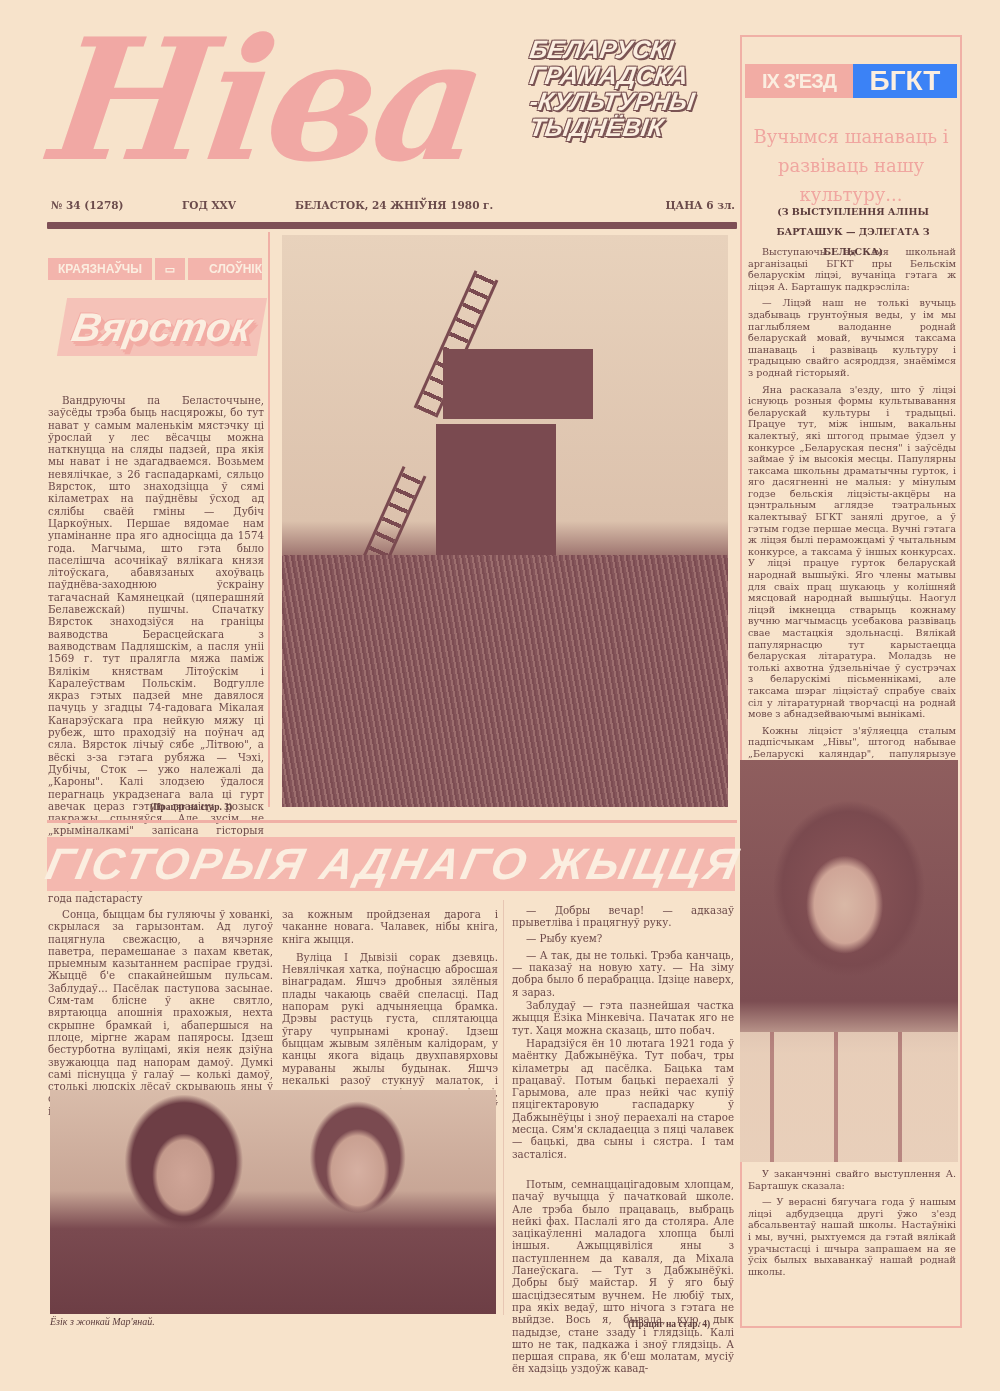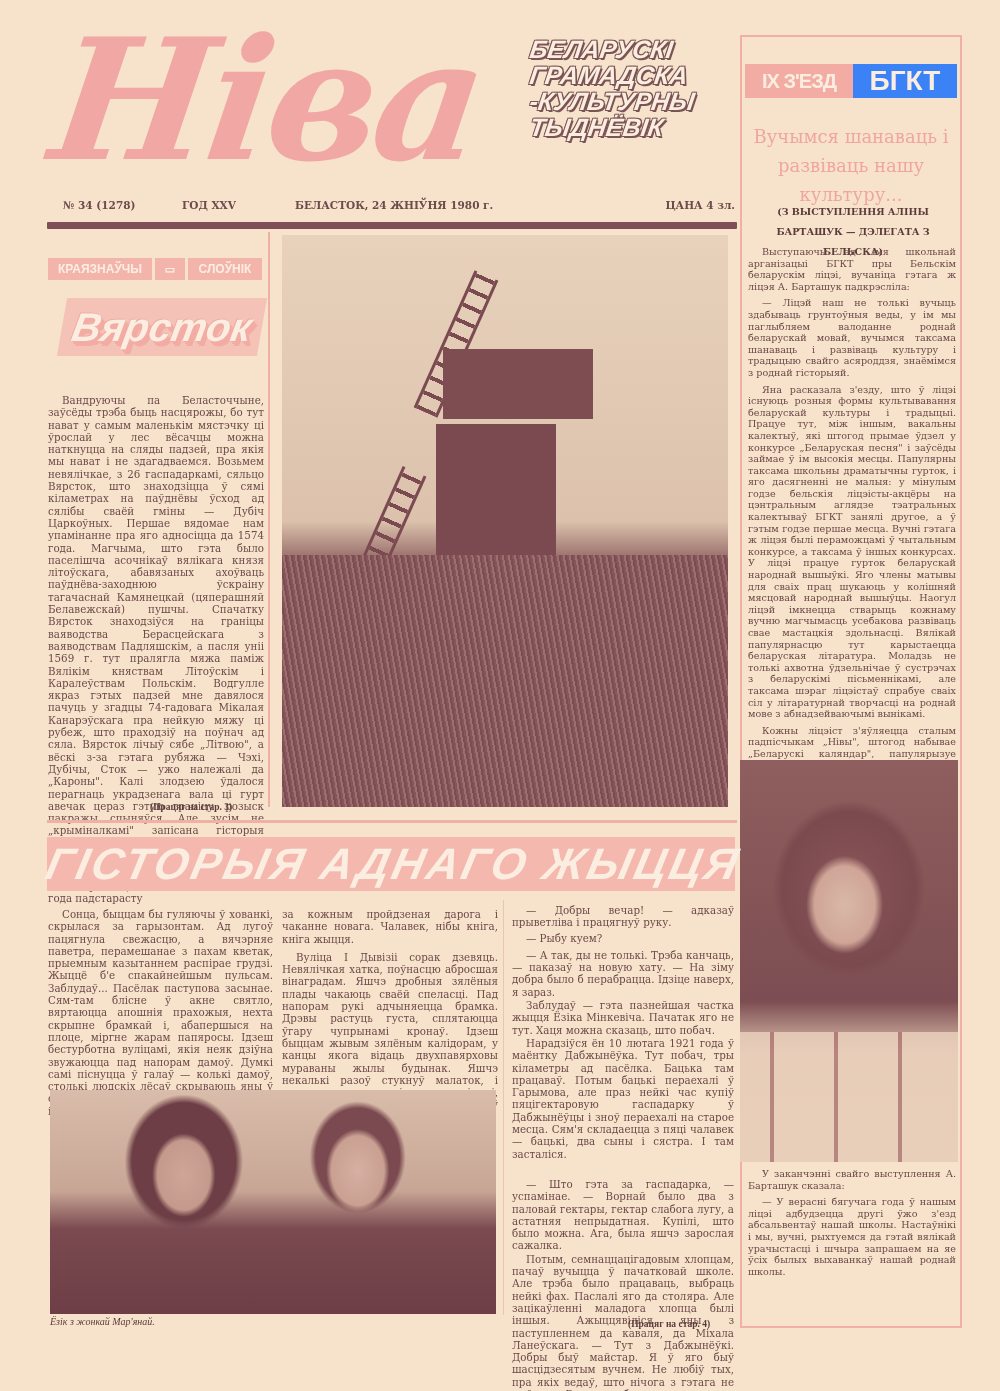--- a/index.html
+++ b/index.html
@@ -102,21 +102,21 @@
     left: 48px; top: 258px; width: 214px; height: 22px;
     display: flex; gap: 3px;
   }
   .kray-badge div {
     background: #f3b4ac; color: #fbeee0;
     font-family: "Liberation Sans", sans-serif; font-weight: bold;
     font-size: 12px; line-height: 22px; text-align: center;
   }
   .kray-badge .k1 { flex: 0 0 104px; }
   .kray-badge .k2 { flex: 0 0 30px; font-size: 11px; }
-  .kray-badge .k3 { flex: 1; }
+  .kray-badge .k3 { flex: 1; text-align: right; }
   .vyarstok-title {
     left: 62px; top: 298px; width: 200px; height: 58px;
     font-family: "Liberation Sans", sans-serif; font-weight: bold; font-style: italic;
     font-size: 40px; line-height: 58px; color: #fbeee0; text-align: center;
     text-shadow: 3px 3px 0 #f2aca4, 5px 5px 0 #f2aca4, 1px 1px 0 #f2aca4, -1px -1px 0 #f2aca4;
     background: #f5c2b8;
     transform: skewX(-10deg);
   }
   .col-text {
     font-size: 10.3px; line-height: 12.3px; text-align: justify;
@@ -199,24 +199,24 @@
 
 <div class="abs masthead-logo">Ніва</div>
 <div class="abs masthead-tagline">
   <div>БЕЛАРУСКІ</div>
   <div>ГРАМАДСКА</div>
   <div>-КУЛЬТУРНЫ</div>
   <div>ТЫДНЁВІК</div>
 </div>
 
 <div class="abs issue-line">
-  <span style="left:16px">№ 34 (1278)</span>
+  <span style="left:4px">№ 34 (1278)</span>
   <span style="left:135px">ГОД XXV</span>
   <span style="left:248px">БЕЛАСТОК, 24 ЖНІЎНЯ 1980 г.</span>
-  <span style="right:0">ЦАНА 4 зл.</span>
+  <span style="right:0">ЦАНА 6 зл.</span>
 </div>
 <div class="abs issue-rule"></div>
 
 <div class="abs right-box"></div>
 <div class="abs rb-badge">
   <div class="b1">IX З'ЕЗД</div>
   <div class="b2">БГКТ</div>
 </div>
 <div class="abs rb-title">Вучымся шанаваць і развіваць нашу культуру...</div>
 <div class="abs rb-subtitle">(З ВЫСТУПЛЕННЯ АЛІНЫ БАРТАШУК — ДЭЛЕГАТА З БЕЛЬСКА)</div>
@@ -269,19 +269,18 @@
   <p>Вуліца І Дывізіі сорак дзевяць. Невялічкая хатка, поўнасцю абросшая вінаградам. Яшчэ дробныя зялёныя плады чакаюць сваёй спеласці. Пад напорам рукі адчыняецца брамка. Дрэвы растуць густа, сплятаюцца ўгару чупрынамі кронаў. Ідзеш быццам жывым зялёным калідорам, у канцы якога відаць двухпавярховы мураваны жылы будынак. Яшчэ некалькі разоў стукнуў малаток, і гаспадар, невысокі, з вусікамі, сярэдніх гадоў мужчына, прыўзняў галаву.</p>
   <p>— Добры вечар!</p>
 </div>
 <div class="abs vert-rule-2"></div>
 <div class="abs col-text hist-col3">
   <p style="margin-bottom:3px">— Добры вечар! — адказаў прыветліва і працягнуў руку.</p>
   <p style="margin-bottom:5px">— Рыбу куем?</p>
   <p style="margin-bottom:1px">— А так, ды не толькі. Трэба канчаць, — паказаў на новую хату. — На зіму добра было б перабрацца. Ідзіце наверх, я зараз.</p>
   <p style="margin-bottom:1px">Заблудаў — гэта пазнейшая частка жыцця Ёзіка Мінкевіча. Пачатак яго не тут. Хаця можна сказаць, што побач.</p>
   <p style="margin-bottom:18px">Нарадзіўся ён 10 лютага 1921 года ў маёнтку Дабжынёўка. Тут побач, тры кіламетры ад пасёлка. Бацька там працаваў. Потым бацькі пераехалі ў Гарымова, але праз нейкі час купіў пяцігектаровую гаспадарку ў Дабжынёўцы і зноў пераехалі на старое месца. Сям'я складаецца з пяці чалавек — бацькі, два сыны і сястра. І там засталіся.</p>
-  <p style="margin-bottom:1px">— Што гэта за гаспадарка, — успамінае. — Ворнай было два з паловай гектары, гектар слабога лугу, а астатняя непрыдатная. Купілі, што было можна. Ага, была яшчэ зарослая сажалка.</p>
   <p style="margin-bottom:1px">Потым, семнаццацігадовым хлопцам, пачаў вучыцца ў пачатковай школе. Але трэба было працаваць, выбраць нейкі фах. Паслалі яго да столяра. Але зацікаўленні маладога хлопца былі іншыя. Ажыццявіліся яны з паступленнем да каваля, да Міхала Ланеўскага. — Тут з Дабжынёўкі. Добры быў майстар. Я ў яго быў шасцідзесятым вучнем. Не любіў тых, пра якіх ведаў, што нічога з гэтага не выйдзе. Вось я, бывала, кую, дык падыдзе, стане ззаду і глядзіць. Калі што не так, падкажа і зноў глядзіць. А першая справа, як б'еш молатам, мусіў ён хадзіць уздоўж кавад-</p>
 </div>
 <div class="abs cont-4">(Працяг на стар. 4)</div>
 
 <div class="abs couple-photo"></div>
 <div class="abs couple-caption">Ёзік з жонкай Мар'янай.</div>
 
 </body></html>

